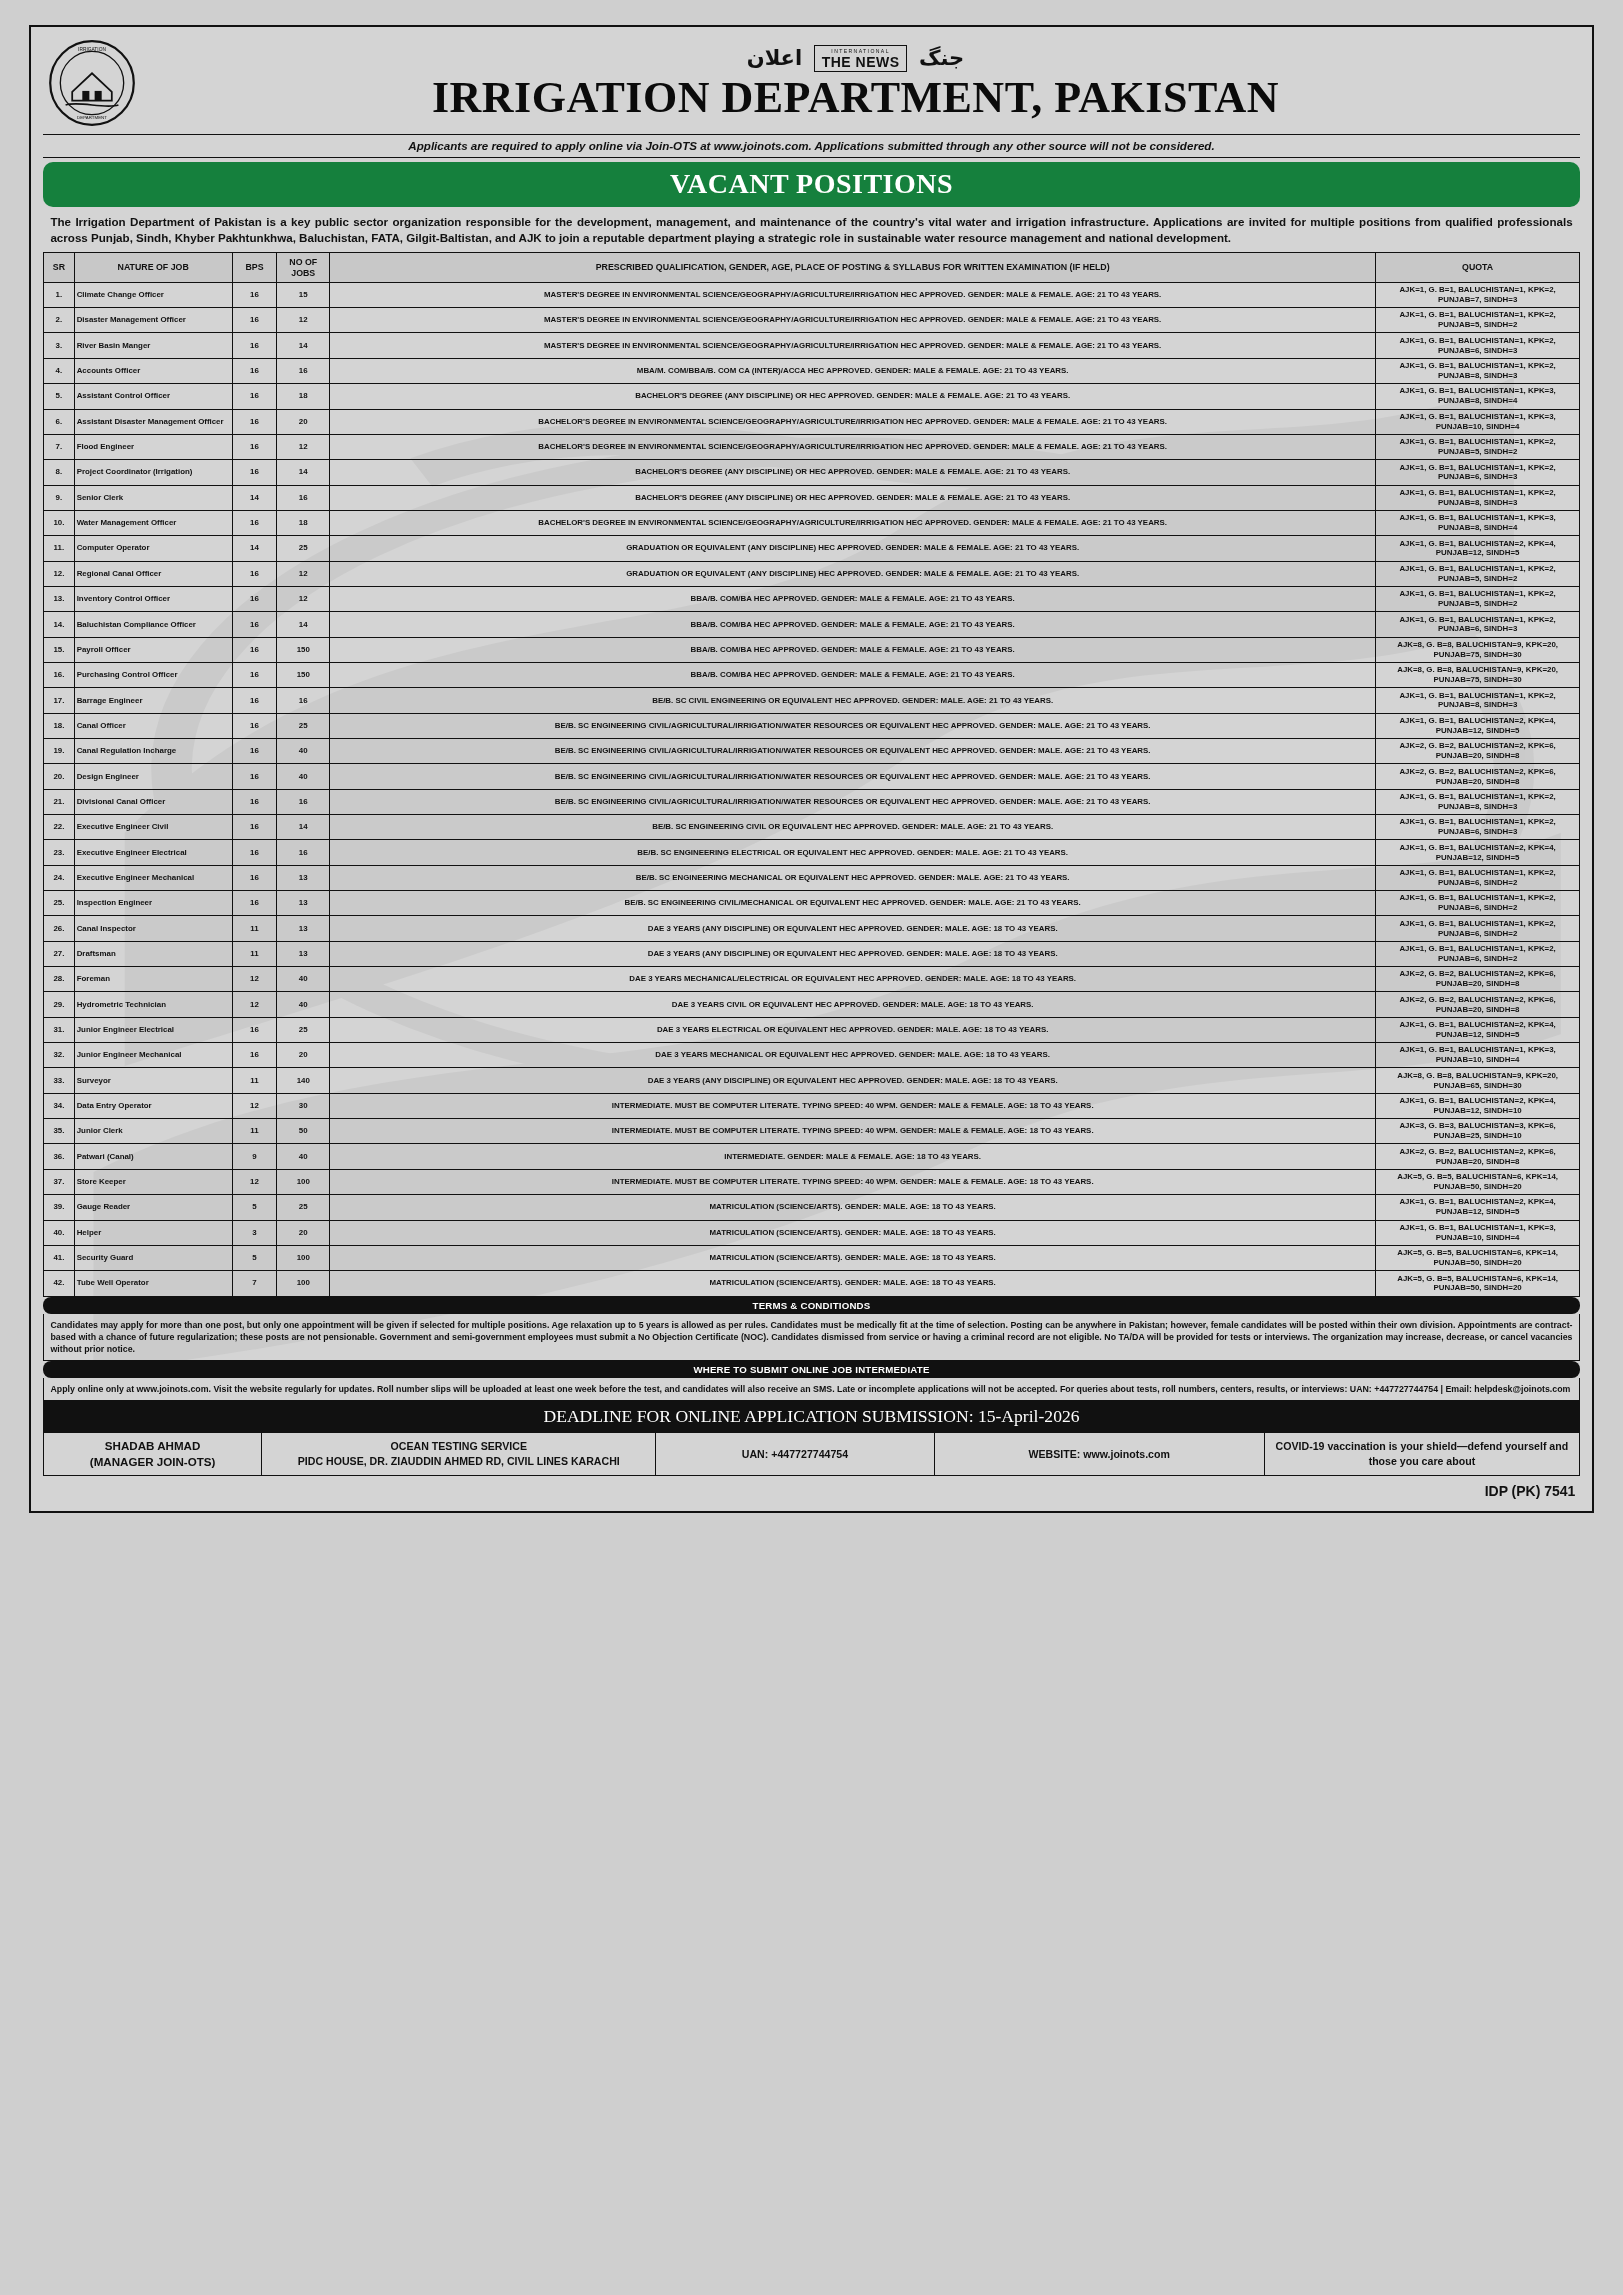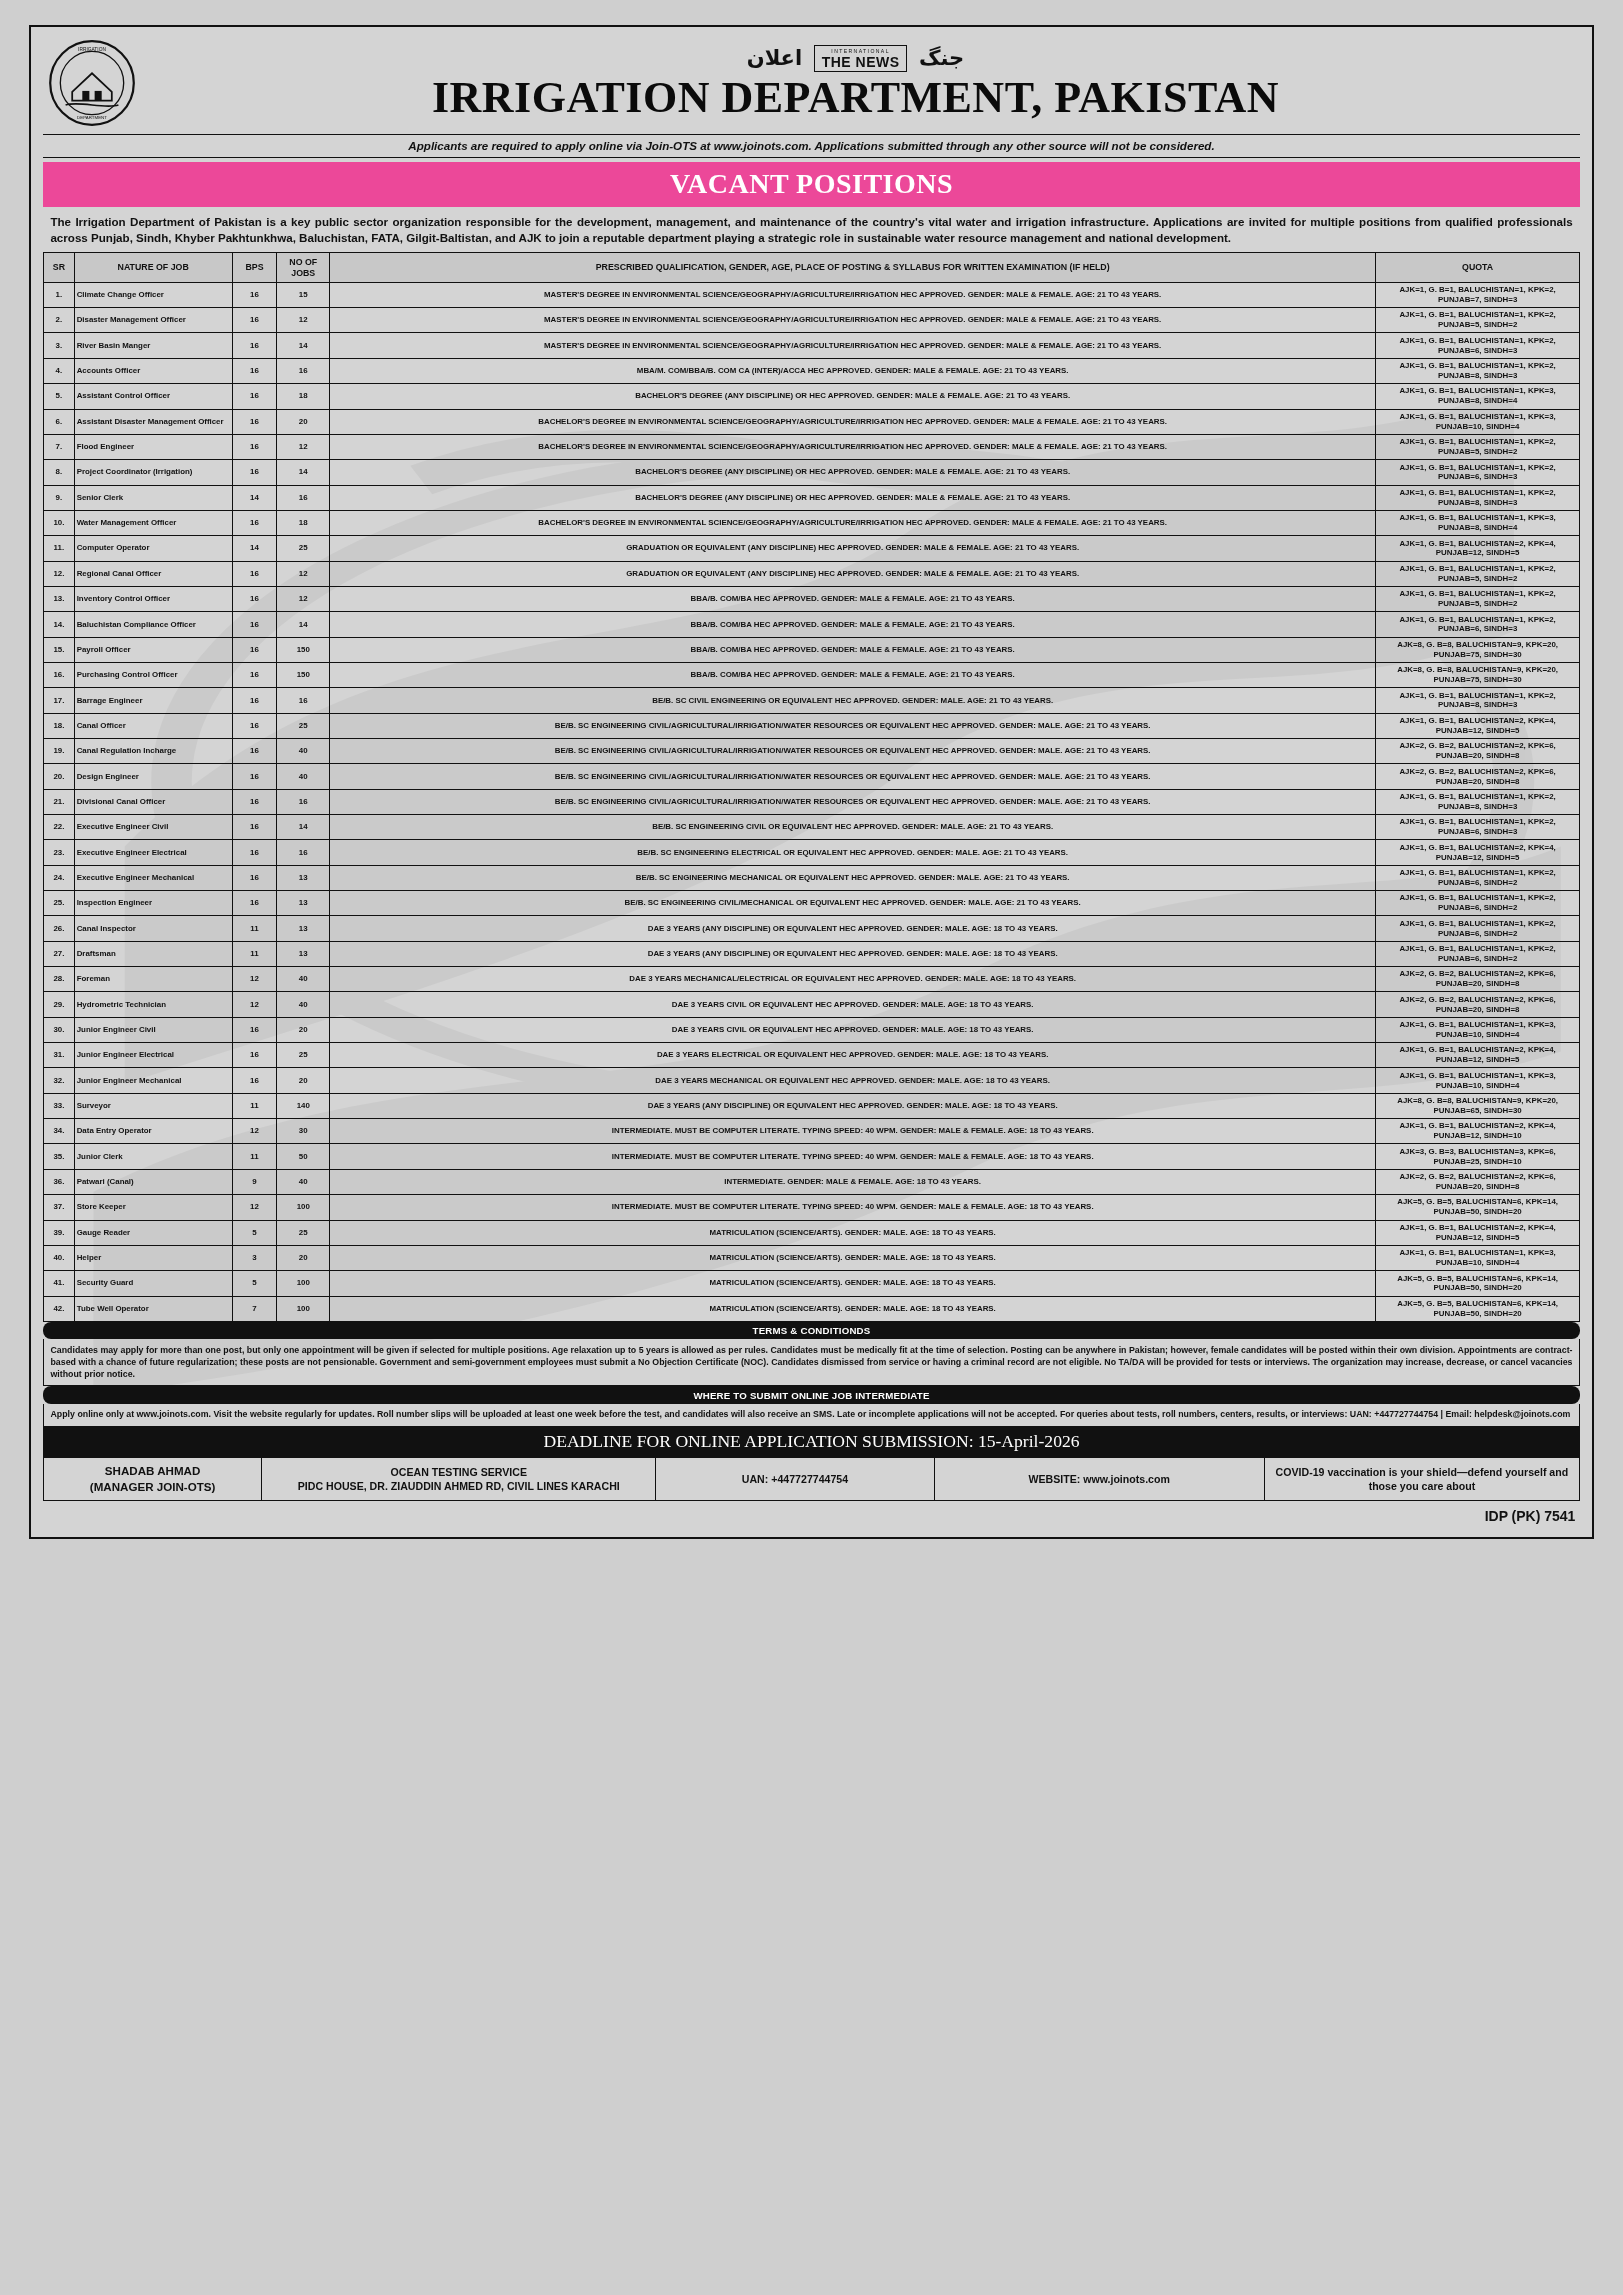--- a/index.html
+++ b/index.html
@@ -29,23 +29,24 @@
   .thenews{border:1.4px solid #111;padding:1.4px 6.5px;font-weight:bold;font-size:14px;letter-spacing:0.5px;color:#111;}
   .thenews small{display:block;font-size:5.1px;letter-spacing:1.4px;font-weight:normal;text-align:center}
   .dept-title{font-size:44px;font-weight:bold;letter-spacing:0.5px;color:#0b0b0b;line-height:1.05;font-family:"Liberation Serif", serif;}
 
   .applyline{
     border-top:1.4px solid #111;border-bottom:1.4px solid #111;
     margin:5.6px 0 0 0; padding:4.6px 2.8px; text-align:center;
     font-style:italic;font-weight:bold;font-size:11.6px;color:#111;
   }
   .vacant{
-    background:#ec4899;color:#fff;text-align:center;font-weight:bold;
+    background:#15803d;color:#fff;text-align:center;font-weight:bold;
     font-size:28px;letter-spacing:0.5px;padding:5.6px 0 7.4px 0;margin-top:4.6px;
     font-family:"Liberation Serif", serif;
+    border-radius:10px;
   }
   .intro{
     padding:6.5px 7.4px 5.6px 7.4px;font-size:11.6px;line-height:1.42;color:#111;
     text-align:justify;font-weight:bold;
   }
 
   
   table.jobs{width:100%;border-collapse:collapse;table-layout:fixed;}
   table.jobs th, table.jobs td{border:0.9px solid #111;color:#111;}
   table.jobs thead th{
@@ -381,28 +382,20 @@
             </tr>
             <tr>
               <td class="sr">29.</td>
               <td class="job">Hydrometric Technician</td>
               <td class="bps">12</td>
               <td class="no">40</td>
               <td class="qual">DAE 3 YEARS CIVIL OR EQUIVALENT HEC APPROVED. GENDER: MALE. AGE: 18 TO 43 YEARS.</td>
               <td class="quota">AJK=2, G. B=2, BALUCHISTAN=2, KPK=6, PUNJAB=20, SINDH=8</td>
             </tr>
             <tr>
-              <td class="sr">30.</td>
-              <td class="job">Junior Engineer Civil</td>
-              <td class="bps">16</td>
-              <td class="no">20</td>
-              <td class="qual">DAE 3 YEARS CIVIL OR EQUIVALENT HEC APPROVED. GENDER: MALE. AGE: 18 TO 43 YEARS.</td>
-              <td class="quota">AJK=1, G. B=1, BALUCHISTAN=1, KPK=3, PUNJAB=10, SINDH=4</td>
-            </tr>
-            <tr>
               <td class="sr">31.</td>
               <td class="job">Junior Engineer Electrical</td>
               <td class="bps">16</td>
               <td class="no">25</td>
               <td class="qual">DAE 3 YEARS ELECTRICAL OR EQUIVALENT HEC APPROVED. GENDER: MALE. AGE: 18 TO 43 YEARS.</td>
               <td class="quota">AJK=1, G. B=1, BALUCHISTAN=2, KPK=4, PUNJAB=12, SINDH=5</td>
             </tr>
             <tr>
               <td class="sr">32.</td>
               <td class="job">Junior Engineer Mechanical</td>

